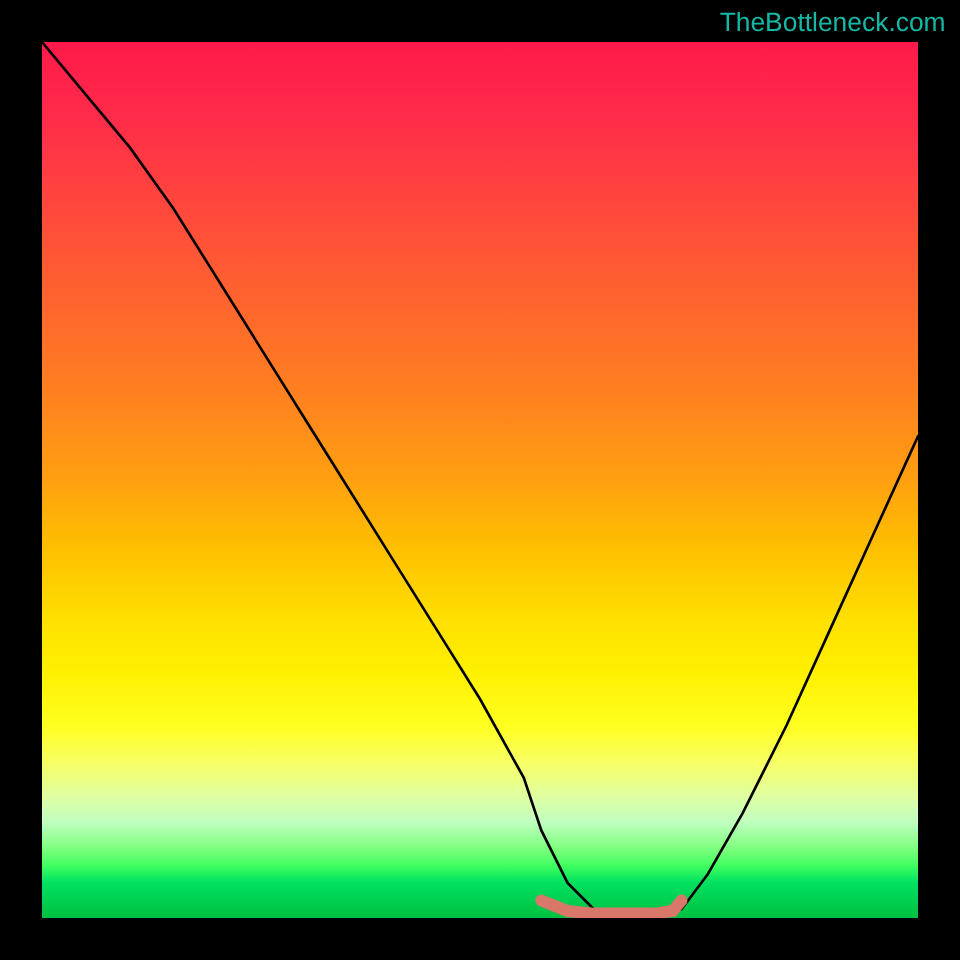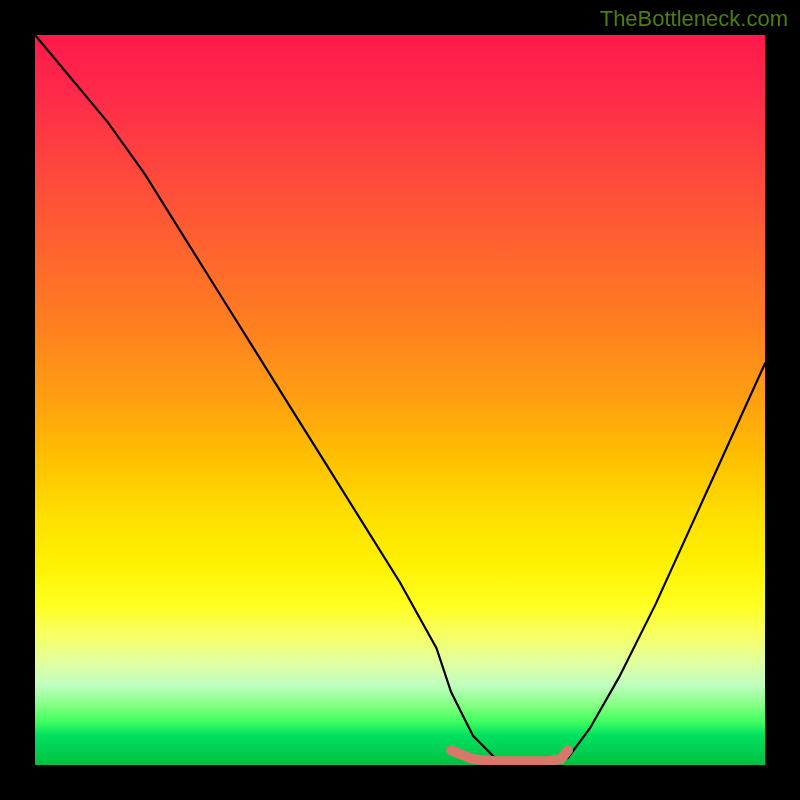--- a/index.html
+++ b/index.html
@@ -8,21 +8,21 @@
     height: 800px;
     background: #000;
     position: relative;
     font-family: Arial, sans-serif;
     overflow: hidden;
   }
   .watermark {
     position: absolute;
     top: 6px;
     right: 12px;
-    color: #4d7c0f;
+    color: #14b8a6;
     font-size: 22px;
     font-weight: 500;
     z-index: 10;
   }
   .plot-area {
     position: absolute;
     left: 35px;
     top: 35px;
     width: 730px;
     height: 730px;

